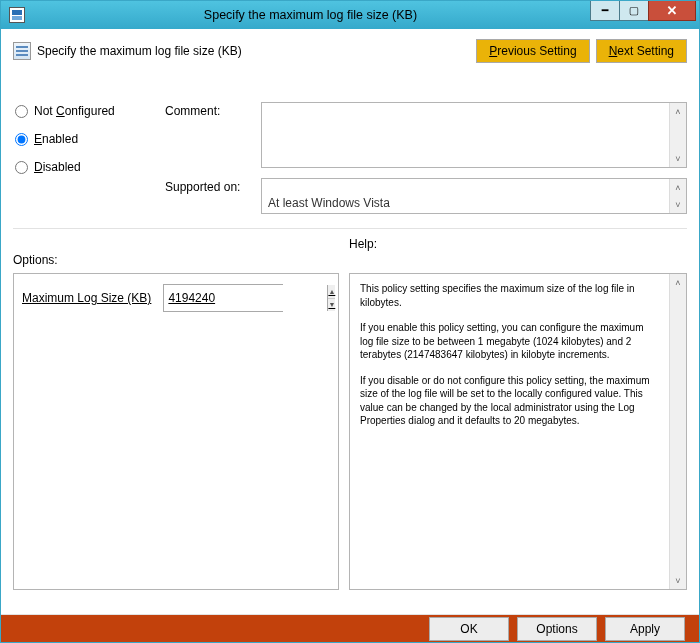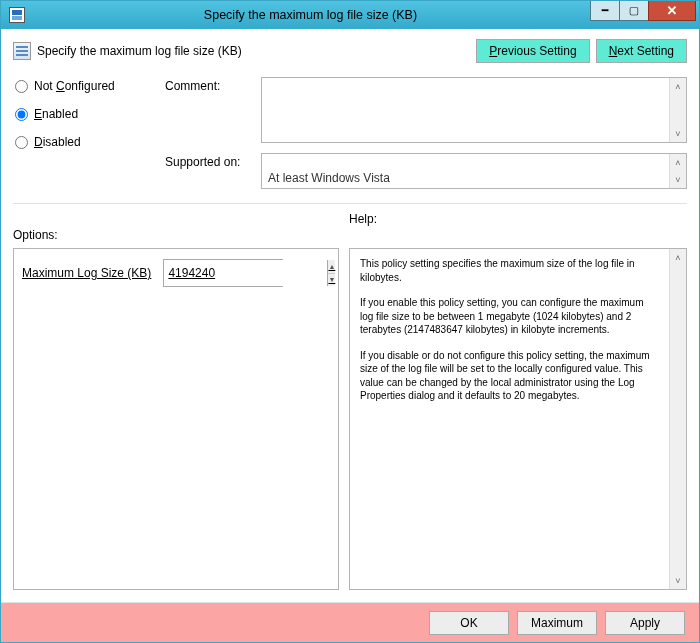--- a/index.html
+++ b/index.html
@@ -67,27 +67,27 @@
   .hrow .hicon {
     width:18px; height:18px; margin-right:6px;
     border:1px solid #999; background:linear-gradient(#eef5fb,#d4e5f3);
     position:relative;
   }
   .hrow .hicon::after { content:""; position:absolute; left:2px; right:2px; top:3px; height:2px; background:#5a8bbf; box-shadow:0 4px 0 #5a8bbf, 0 8px 0 #5a8bbf; }
   .hrow .htitle { font-size:12px; }
   .hrow .spacer { flex:1; }
   .navbtn {
     height:24px; padding:0 12px; margin-left:6px;
-    border:1px solid #a9a9a9; background:#5eead4;
+    border:1px solid #a9a9a9; background:#eab308;
     font-family:inherit; font-size:12px;
   }
   .ul { text-decoration:underline; }
 
   
-  .staterow { display:flex; margin-top:10px; }
+  .staterow { display:flex; margin-top:35px; }
   .radios { width:152px; padding-top:2px; }
   .radios label { display:flex; align-items:center; margin-bottom:14px; font-size:12px; cursor:pointer; }
   .radios input { margin:0 6px 0 2px; }
   .rightcol { flex:1; display:grid; grid-template-columns: 96px 1fr; row-gap:10px; align-items:start; }
   .rlabel { font-size:12px; padding-top:2px; text-align:left; }
   .commentbox, .supportedbox {
     border:1px solid #b4b4b4; background:#fff; position:relative;
     font-size:12px;
   }
   .commentbox { height:66px; }
@@ -130,23 +130,23 @@
   .spinbtns { width:17px; display:flex; flex-direction:column; border-left:1px solid #a9a9a9;}
   .spinbtns div { flex:1; background:#efefef; display:flex; align-items:center; justify-content:center; font-size:7px; color:#555; border-bottom:1px solid #ccc;}
   .spinbtns div:last-child { border-bottom:none; }
 
   .help-inner { position:absolute; inset:0 17px 0 0; padding:8px 10px; font-size:10px; line-height:1.35; overflow:hidden; }
   .help-inner p { margin:0 0 12px; }
   .panel.help .vscroll { position:absolute; right:0; top:0; bottom:0; }
 
   
   .footer {
-    height:40px; border-top:1px solid #e2e2e2; margin:12px -12px 0;
+    height:28px; border-top:1px solid #e2e2e2; margin:24px -12px 0;
     display:flex; justify-content:flex-end; align-items:center; gap:8px; padding:0 14px;
-    background:#fca5a5;
+    background:#c2410c;
   }
   .footer button {
     width:80px; height:24px; border:1px solid #a9a9a9; background:#ededed;
     font-family:inherit; font-size:12px;
   }
 </style>
 </head>
 <body>
 
 <div class="titlebar">
@@ -239,17 +239,17 @@
       <div class="vscroll">
         <div class="arrow">˄</div>
         <div style="flex:1"></div>
         <div class="arrow">˅</div>
       </div>
     </div>
   </div>
 
   <div class="footer">
     <button>OK</button>
-    <button>Maximum</button>
+    <button>Options</button>
     <button>Apply</button>
   </div>
 
 </div>
 
 </body></html>

